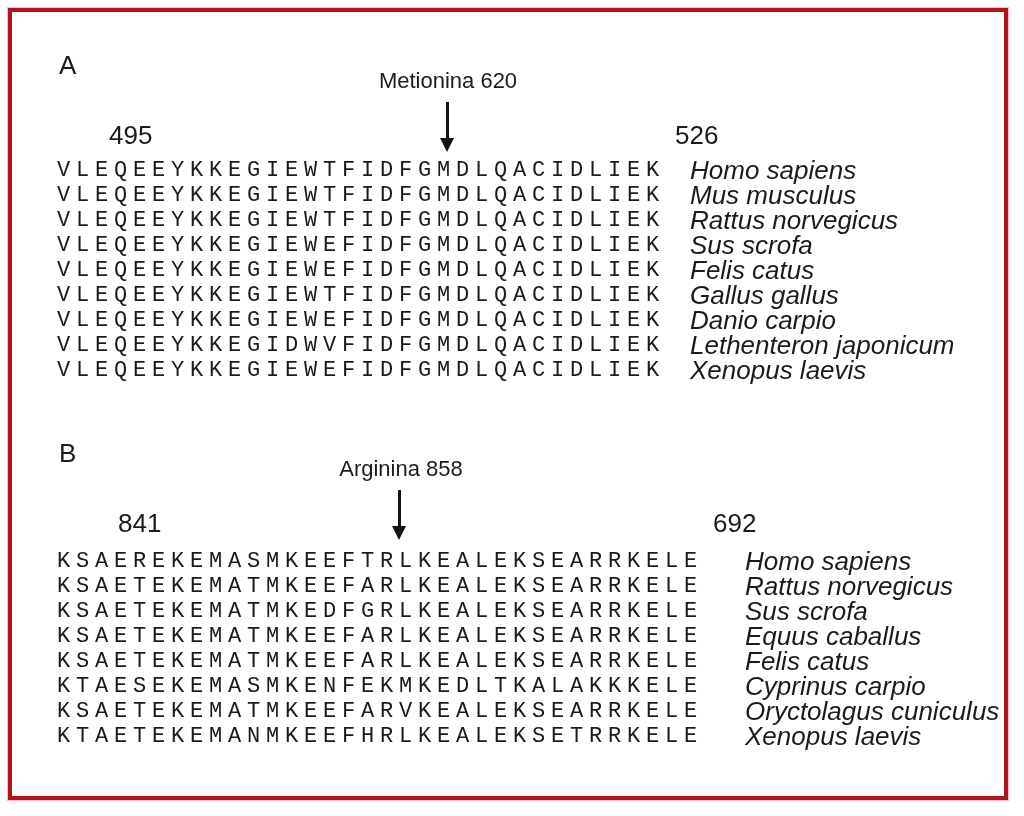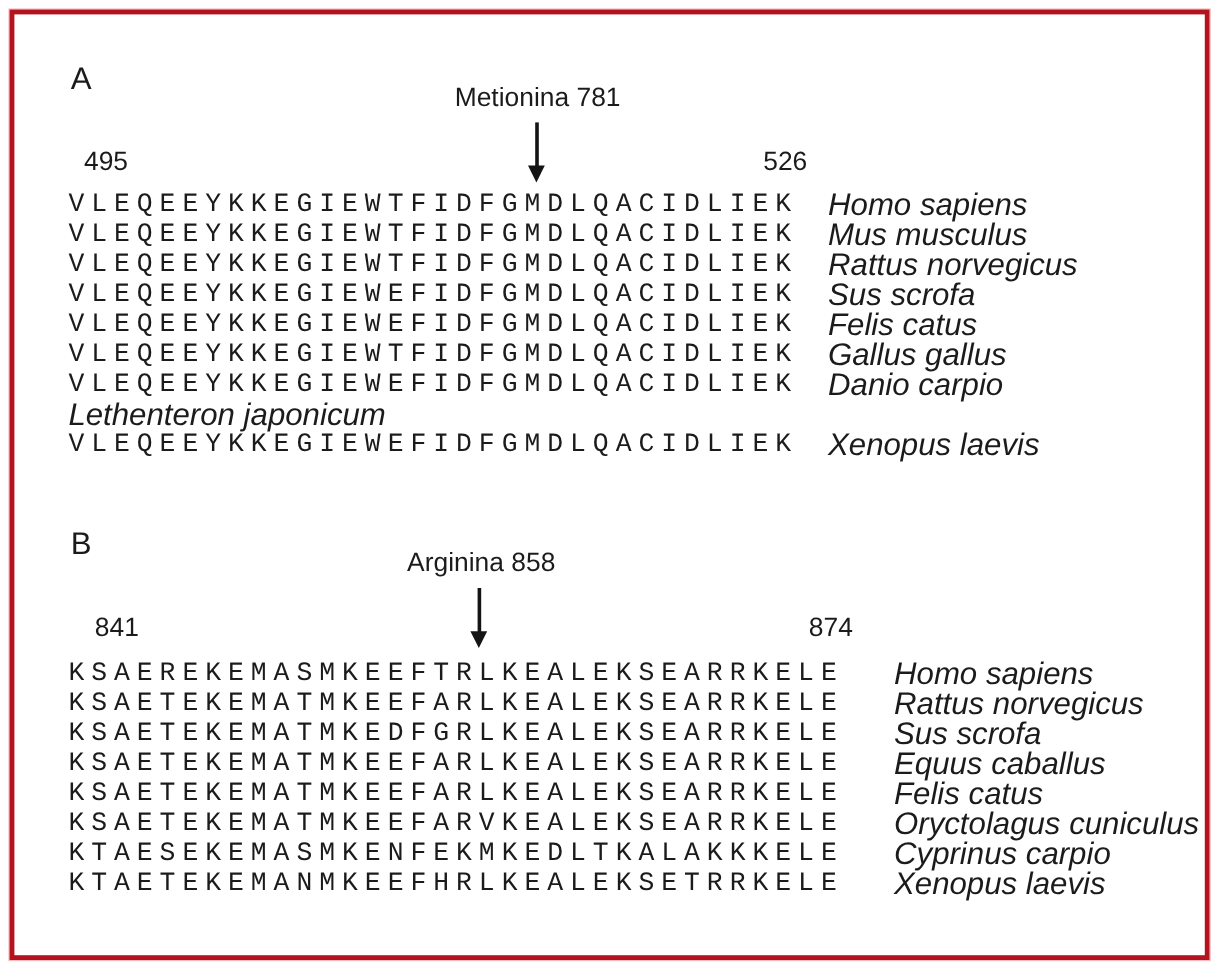--- a/index.html
+++ b/index.html
@@ -53,22 +53,23 @@
     position: absolute;
     left: -7px;
     width: 0;
     height: 0;
     border-left: 7px solid transparent;
     border-right: 7px solid transparent;
     border-top: 14px solid #141414;
   }
   .range-num {
     position: absolute;
-    font-size: 22px;
+    font-size: 26px;
     line-height: 22px;
+    margin-left: 39px;
   }
   .seq-block {
     position: absolute;
     left: 57px;
   }
   .seq-row {
     display: flex;
     align-items: flex-start;
     height: 25px;
     line-height: 25px;
@@ -89,21 +90,21 @@
   }
 </style>
 </head>
 <body>
 
 <div id="stage">
   <div class="frame"></div>
 
   <div class="panel-label" style="left:59px; top:52px;">A</div>
 
-  <div class="annotation-label" style="left:448px; top:70px;">Metionina 781</div>
+  <div class="annotation-label" style="left:448px; top:70px;">Metionina 620</div>
 
   <div class="arrow" style="left:447px; top:102px;">
     <div class="arrow-stem" style="height:38px;"></div>
     <div class="arrow-head" style="top:36px;"></div>
   </div>
 
   <div class="range-num" style="left:70px; top:124px;">495</div>
   <div class="range-num" style="left:636px; top:124px;">526</div>
 
   <div class="seq-block panel-a" style="top:158px;">
@@ -129,39 +130,40 @@
     </div>
     <div class="seq-row">
       <span class="seq">VLEQEEYKKEGIEWTFIDFGMDLQACIDLIEK</span>
       <span class="species">Gallus gallus</span>
     </div>
     <div class="seq-row">
       <span class="seq">VLEQEEYKKEGIEWEFIDFGMDLQACIDLIEK</span>
       <span class="species">Danio carpio</span>
     </div>
     <div class="seq-row">
+      <span class="seq">VLEQEEYKKEGIDWVFIDFGMDLQACIDLIEK</span>
       <span class="species">Lethenteron japonicum</span>
     </div>
     <div class="seq-row">
       <span class="seq">VLEQEEYKKEGIEWEFIDFGMDLQACIDLIEK</span>
       <span class="species">Xenopus laevis</span>
     </div>
   </div>
 
   <div class="panel-label" style="left:59px; top:440px;">B</div>
 
   <div class="annotation-label" style="left:401px; top:458px;">Arginina 858</div>
 
   <div class="arrow" style="left:399px; top:490px;">
     <div class="arrow-stem" style="height:38px;"></div>
     <div class="arrow-head" style="top:36px;"></div>
   </div>
 
   <div class="range-num" style="left:79px; top:512px;">841</div>
-  <div class="range-num" style="left:674px; top:512px;">874</div>
+  <div class="range-num" style="left:674px; top:512px;">692</div>
 
   <div class="seq-block panel-b" style="top:549px;">
     <div class="seq-row">
       <span class="seq">KSAEREKEMASMKEEFTRLKEALEKSEARRKELE</span>
       <span class="species">Homo sapiens</span>
     </div>
     <div class="seq-row">
       <span class="seq">KSAETEKEMATMKEEFARLKEALEKSEARRKELE</span>
       <span class="species">Rattus norvegicus</span>
     </div>
@@ -171,25 +173,25 @@
     </div>
     <div class="seq-row">
       <span class="seq">KSAETEKEMATMKEEFARLKEALEKSEARRKELE</span>
       <span class="species">Equus caballus</span>
     </div>
     <div class="seq-row">
       <span class="seq">KSAETEKEMATMKEEFARLKEALEKSEARRKELE</span>
       <span class="species">Felis catus</span>
     </div>
     <div class="seq-row">
+      <span class="seq">KTAESEKEMASMKENFEKMKEDLTKALAKKKELE</span>
+      <span class="species">Cyprinus carpio</span>
+    </div>
+    <div class="seq-row">
       <span class="seq">KSAETEKEMATMKEEFARVKEALEKSEARRKELE</span>
       <span class="species">Oryctolagus cuniculus</span>
-    </div>
-    <div class="seq-row">
-      <span class="seq">KTAESEKEMASMKENFEKMKEDLTKALAKKKELE</span>
-      <span class="species">Cyprinus carpio</span>
     </div>
     <div class="seq-row">
       <span class="seq">KTAETEKEMANMKEEFHRLKEALEKSETRRKELE</span>
       <span class="species">Xenopus laevis</span>
     </div>
   </div>
 </div>
 
 </body></html>

